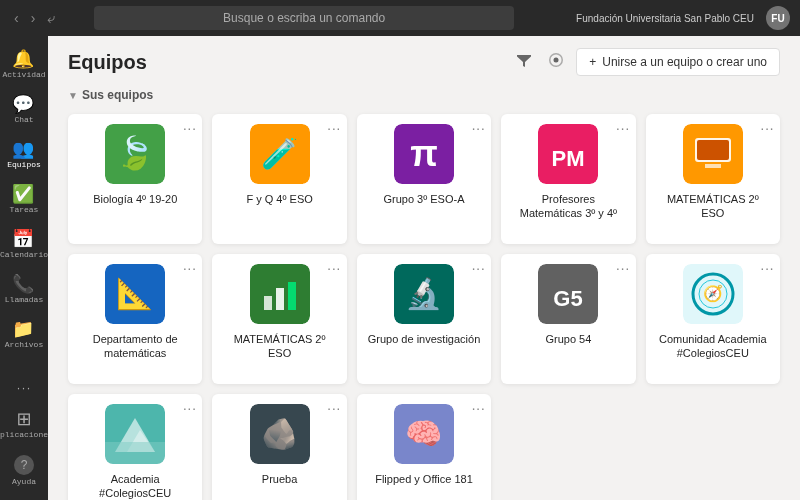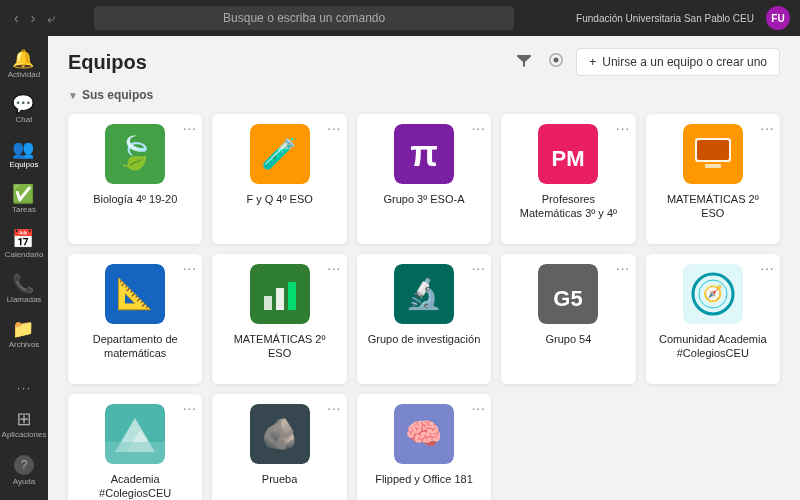--- a/index.html
+++ b/index.html
@@ -61,21 +61,21 @@
       display: flex;
       align-items: center;
       gap: 12px;
       color: #ccc;
       font-size: 11px;
     }
     .user-avatar {
       width: 24px;
       height: 24px;
       border-radius: 50%;
-      background: #a21caf;
+      background: #737373;
       display: flex;
       align-items: center;
       justify-content: center;
       color: white;
       font-size: 10px;
       font-weight: bold;
     }
 
     
     .main {
@@ -103,21 +103,21 @@
       cursor: pointer;
       border-radius: 4px;
       width: 44px;
       color: #aaa;
       font-size: 8px;
       gap: 2px;
     }
     .sidebar-item.active { color: #fff; }
     .sidebar-item.active .si-icon { color: #6264a7; }
     .si-icon { font-size: 18px; line-height: 1; }
-    .sidebar-item-label { font-size: 8px; text-align: center; }
+    .sidebar-item-label { font-size: 8px; text-align: center; font-family: Liberation Mono, monospace; }
     .sidebar-bottom {
       margin-top: auto;
       display: flex;
       flex-direction: column;
       align-items: center;
       gap: 4px;
       padding-bottom: 8px;
     }
 
     

